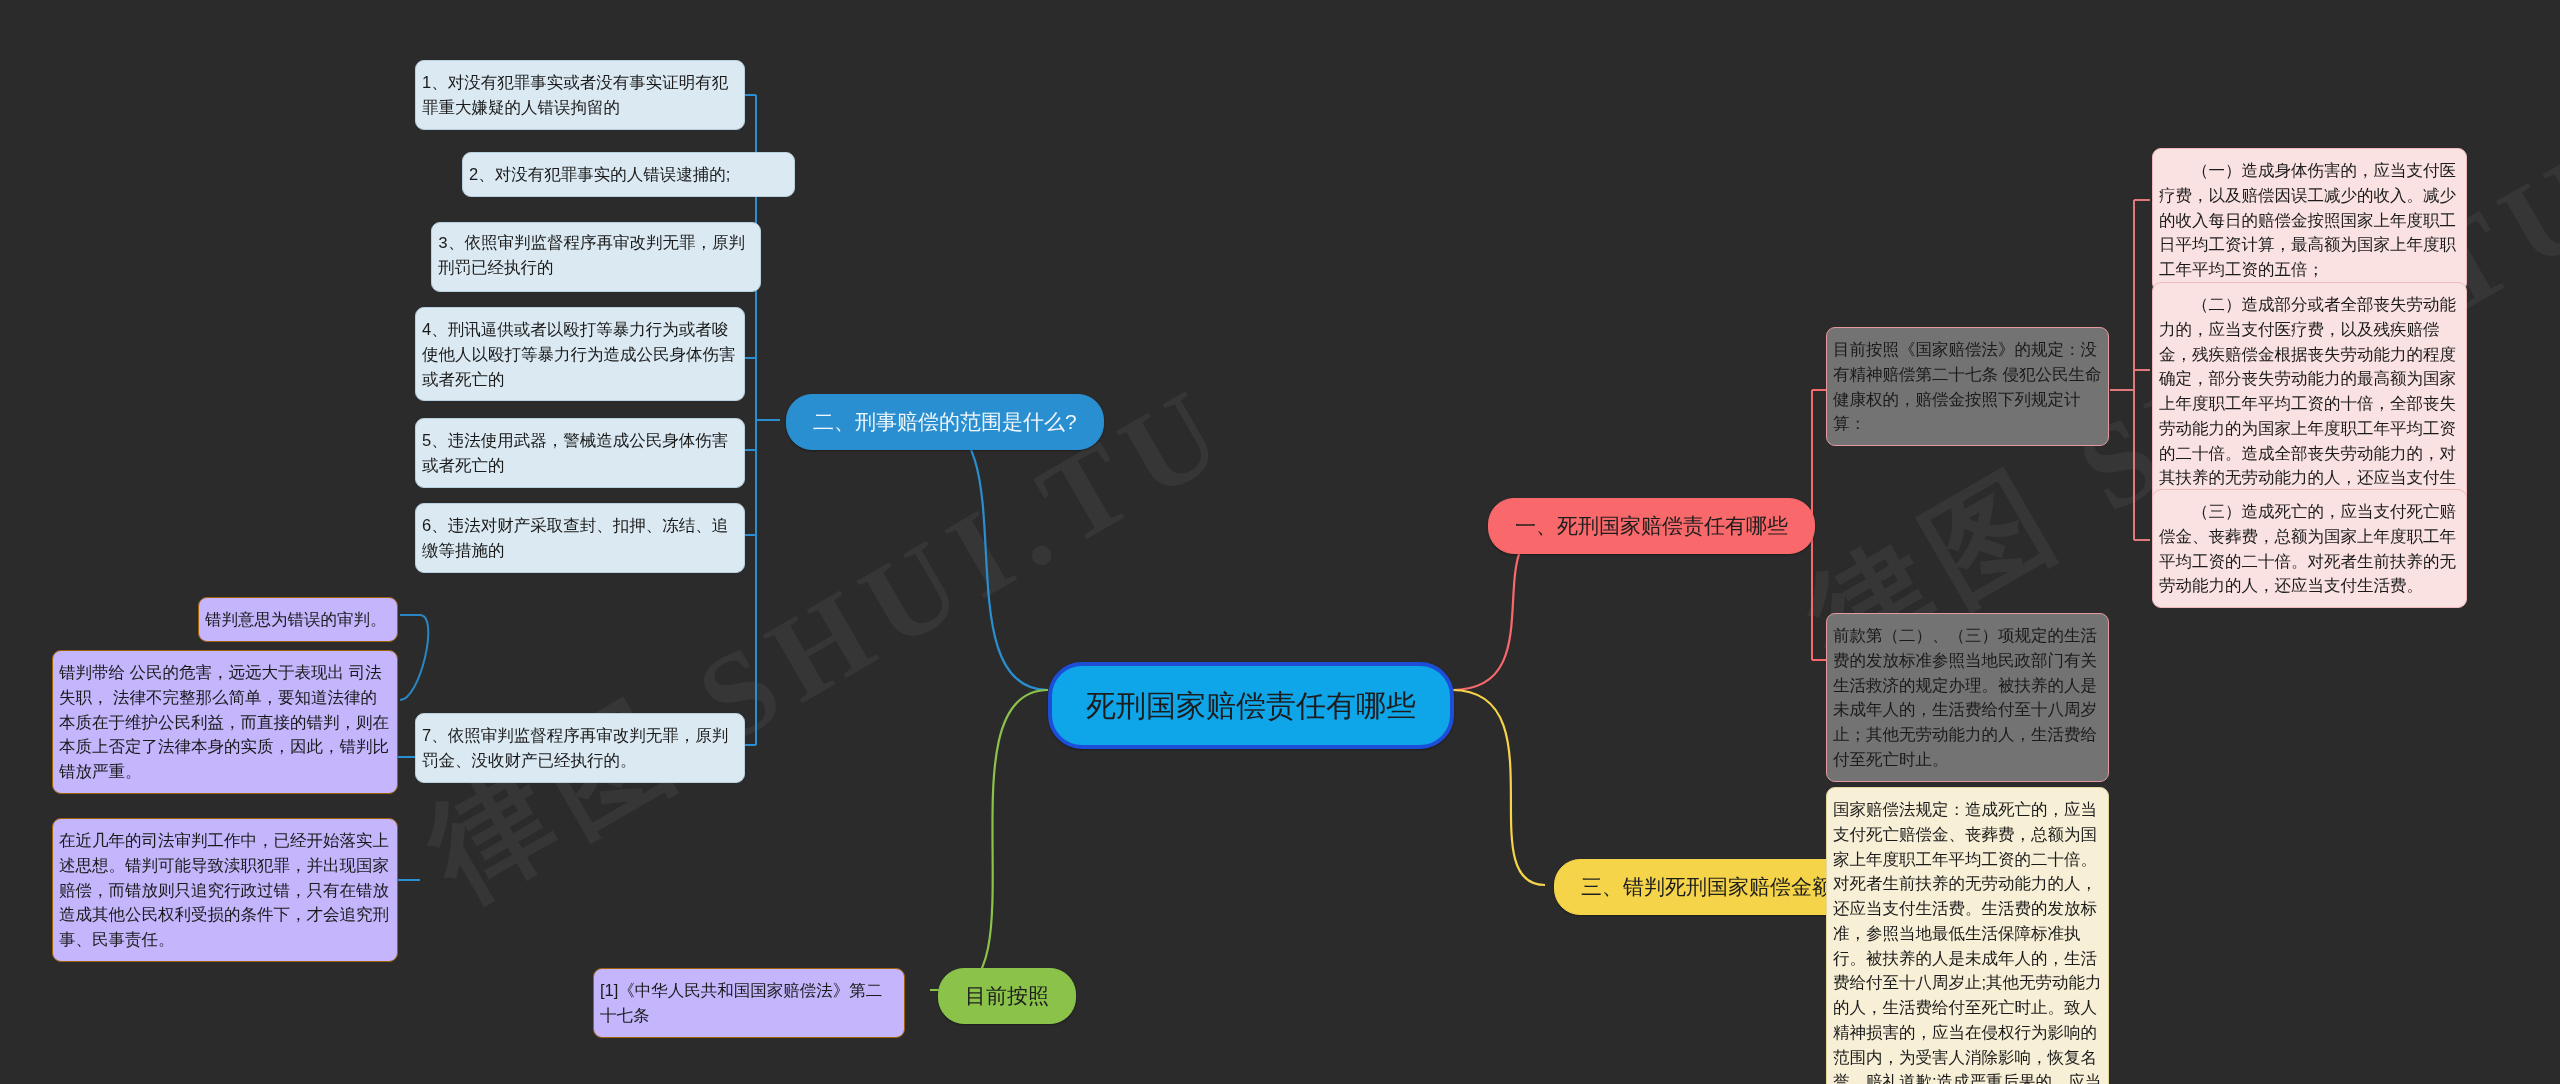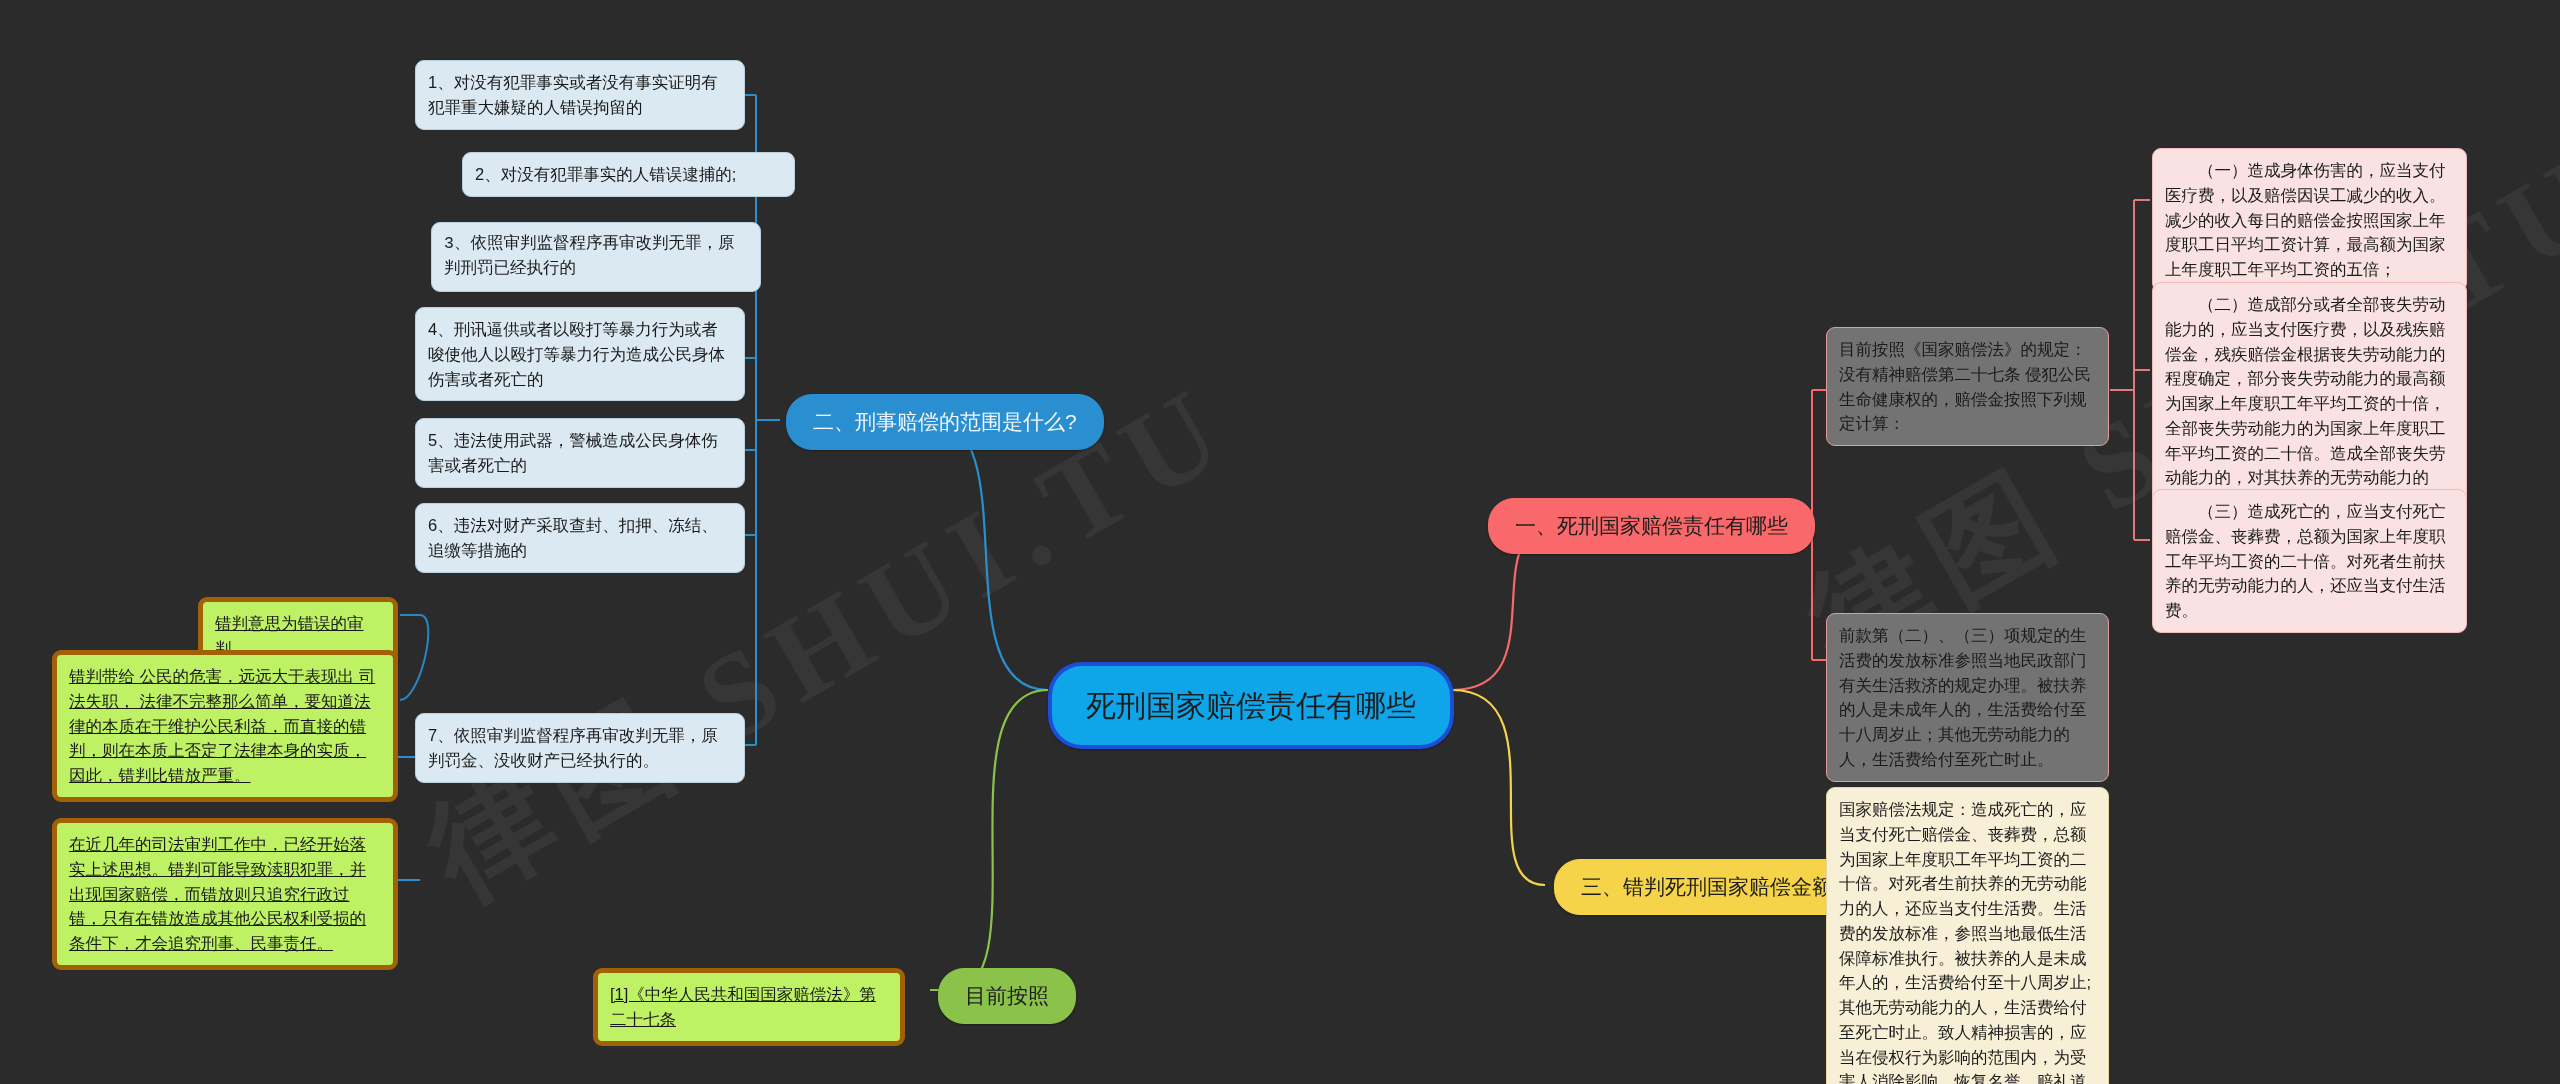--- a/index.html
+++ b/index.html
@@ -37,25 +37,25 @@
     white-space:nowrap;text-align:center;color:#111;
     box-shadow:0 1px 2px rgba(0,0,0,.35);
   }
   .branch.blue{background:#2a8fd0;color:#f2f7fb;border:1px solid #2a8fd0;}
   .branch.red{background:#f9696b;color:#1d1d1d;border:1px solid #f9696b;}
   .branch.yellow{background:#f5d44a;color:#1d1d1d;border:1px solid #f5d44a;}
   .branch.green{background:#8bc34a;color:#1d1d1d;border:1px solid #8bc34a;}
 
   
   .card{
-    border-radius:9px;font-size:16.5px;padding:9px 12px;
+    border-radius:9px;font-size:16.5px;padding:9px 6px;
     color:#1a1a1a;box-sizing:border-box;
   }
   .card.blue{background:#dbe9f2;border:1px solid #b8cfdd;}
-  .card.blue2{background:#bef264;border:5px solid #a16207;text-decoration:underline;}
+  .card.blue2{background:#c4b5fd;border:1px solid #a16207;}
   .card.pinkdark{background:#737373;border:1px solid #e39a9e;}
   .card.pinklite{background:#fbe2e2;border:1px solid #f0b9bb;}
   .card.cream{background:#f7efd6;border:1px solid #e3d79c;}
   .card.indent{text-indent:2em;}
 </style>
 </head>
 <body>
 
 <div id="canvas">
 

